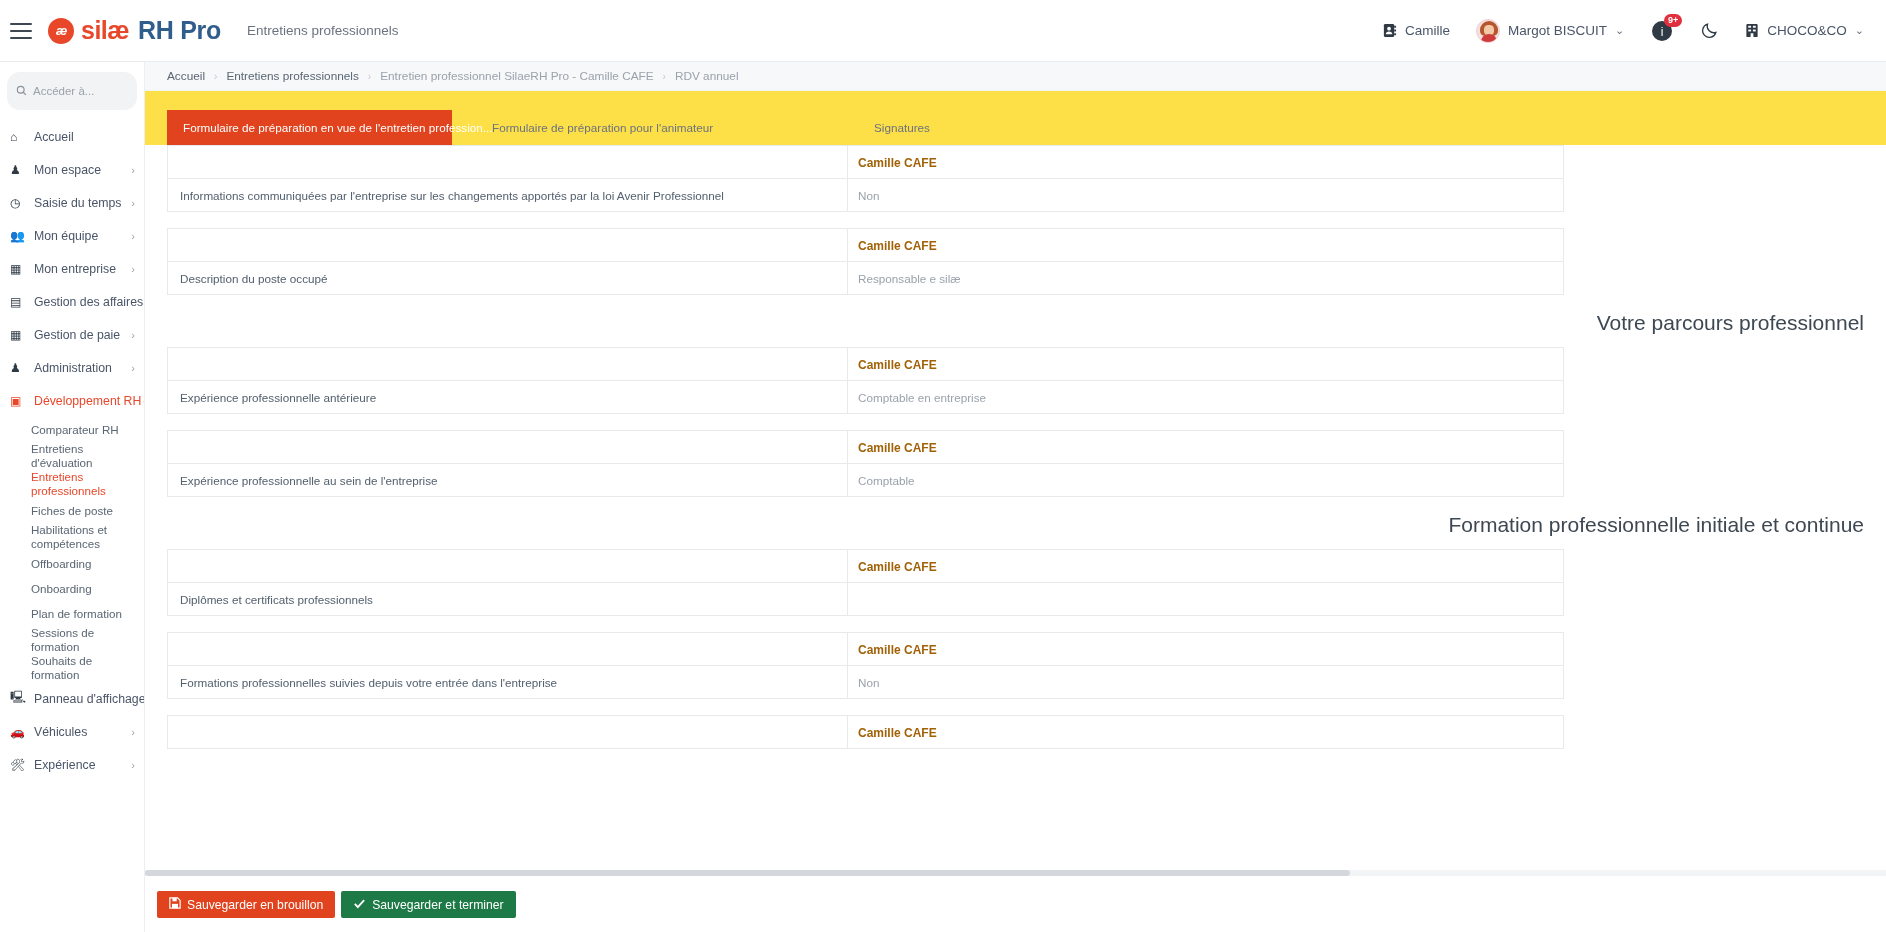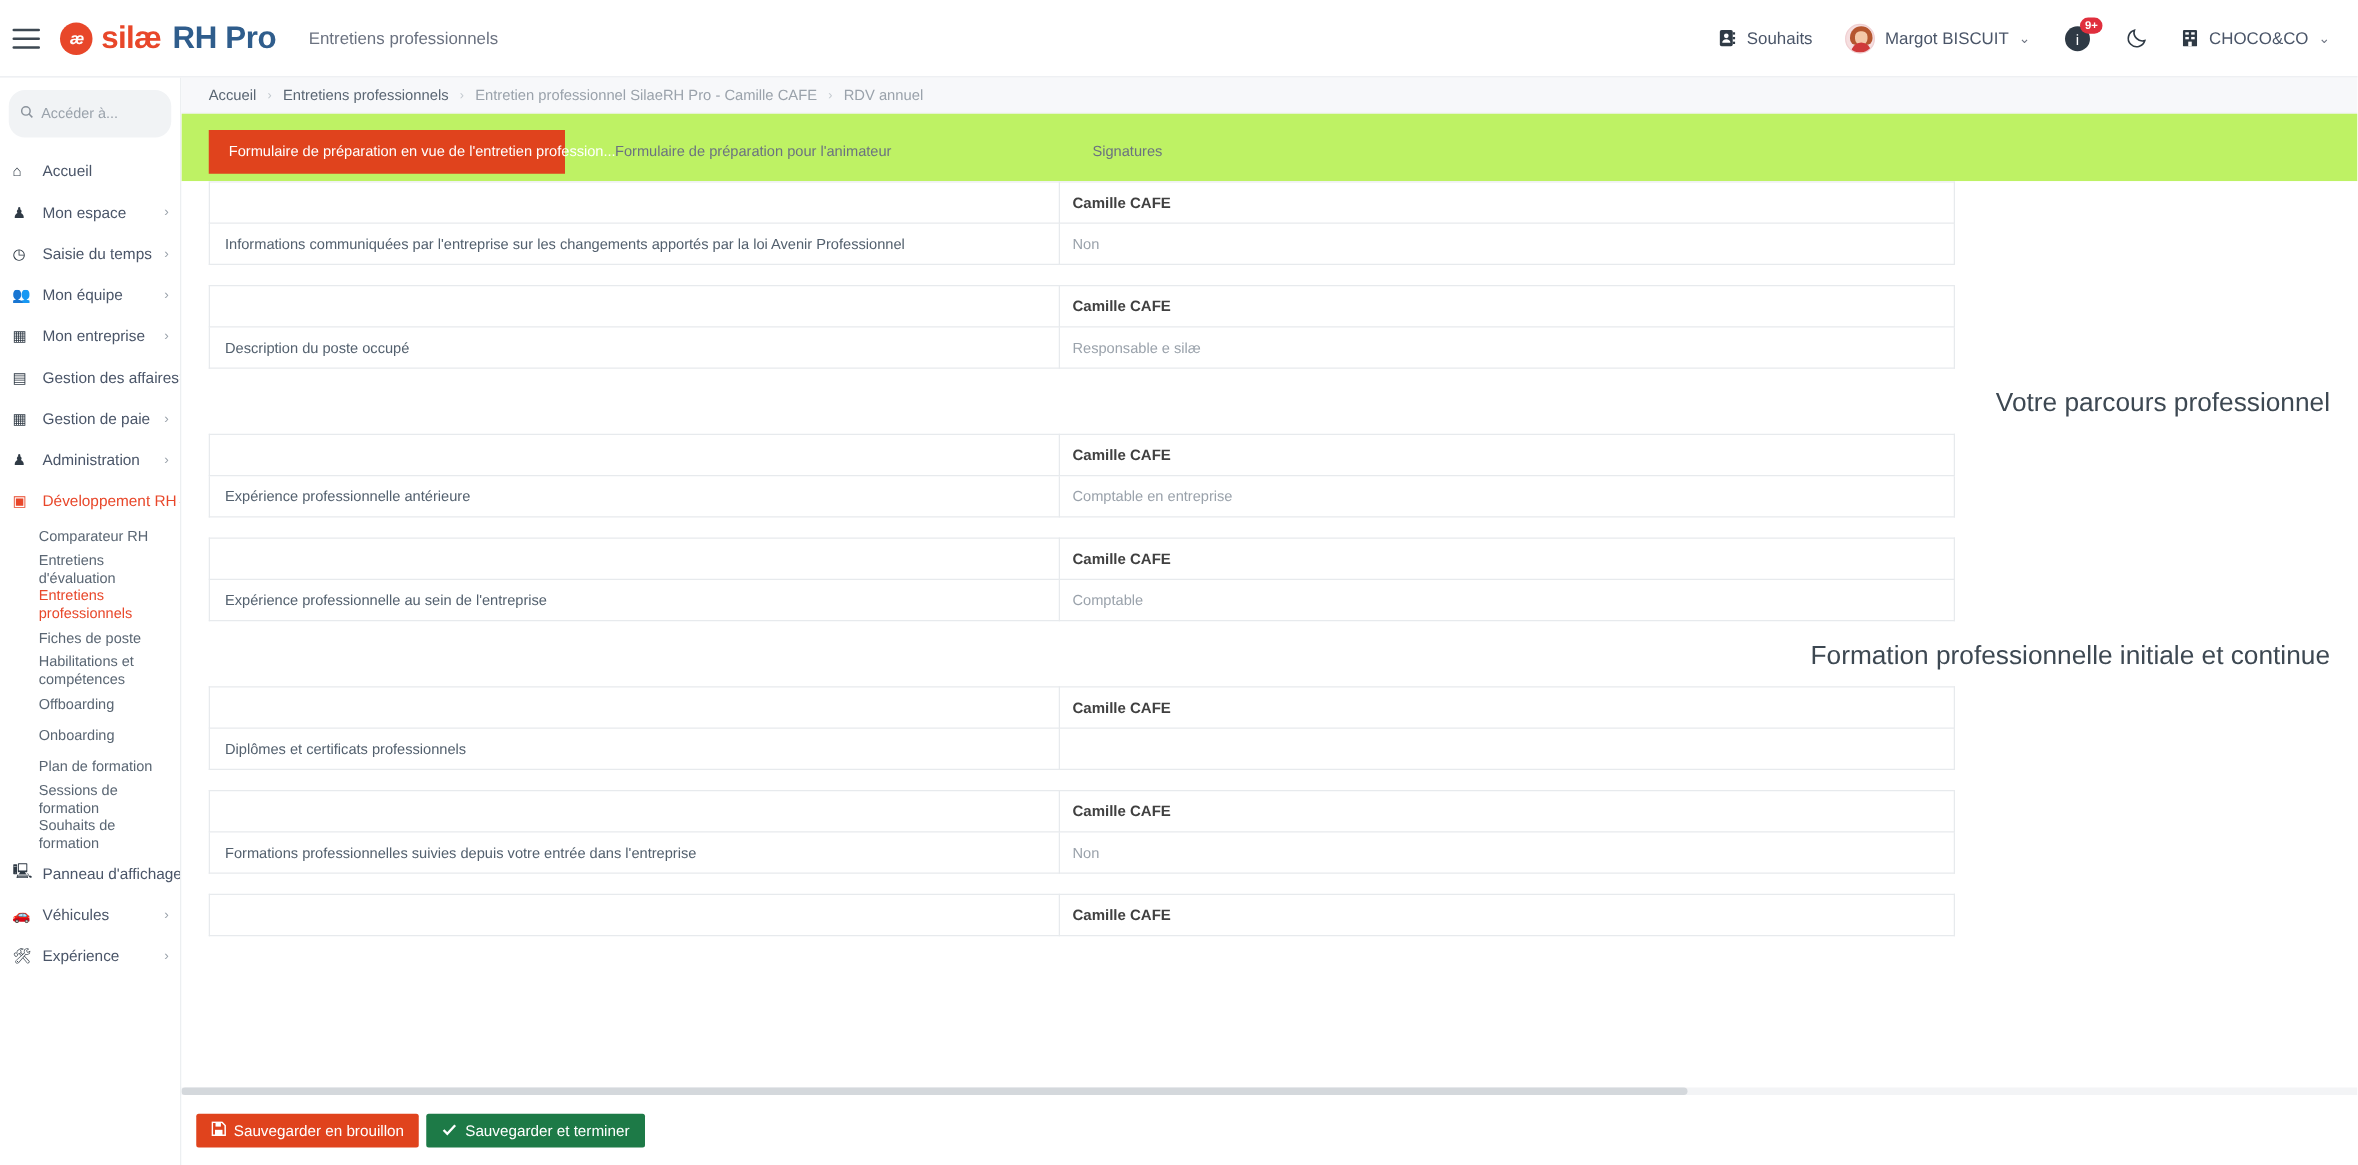--- a/index.html
+++ b/index.html
@@ -117,22 +117,22 @@
     padding-left: 22px; gap: 9px;
     font-size: 11.8px;
     border-bottom: 1px solid #f1f2f4;
   }
   .bc { color: #5a6673; cursor: pointer; }
   .bc.muted { color: #9aa2ab; }
   .bc.last { color: #9aa2ab; cursor: default; }
   .bc-sep { color: #c3c9cf; font-size: 10px; }
 
   .tabs-row {
-    height: 54px; background: #bef264;
-    display: flex; align-items: center;
+    height: 54px; background: #fde047;
+    display: flex; align-items: flex-end;
     padding-left: 22px; padding-top: 7px;
     position: relative;
   }
   .tab {
     height: 35px; display: flex; align-items: center; justify-content: center;
     font-size: 11.7px; cursor: pointer; padding: 0 16px;
     color: #6b7280; white-space: nowrap;
   }
   .tab.active { background: #e0431d; color: #ffffff; width: 285px; justify-content: flex-start; }
   .tab.t2 { width: 380px; justify-content: flex-start; padding-left: 40px; }
@@ -149,21 +149,21 @@
     width: 1396px; border-collapse: collapse;
     margin-bottom: 16px;
     table-layout: fixed;
   }
   .q-table td {
     border: 1px solid #e7eaed;
     height: 33px; vertical-align: middle;
   }
   .q-table td.col-q { width: 680px; padding-left: 12px; }
   .q-table td.col-a { width: 716px; padding-left: 10px; }
-  .hdr-name { font-size: 12px; color: #404040; font-weight: 600; }
+  .hdr-name { font-size: 12px; color: #a16207; font-weight: 600; }
   .q-label { font-size: 11.7px; color: #53606e; }
   .a-value { font-size: 11.7px; color: #9aa2ab; }
 
   .section-title {
     font-size: 21px; color: #3d4852; font-weight: 400;
     margin: 16px 0 12px 0;
     text-align: right;
   }
 
   .footer-bar {
@@ -217,21 +217,21 @@
       <span class="tb-icon">
         <svg width="15" height="15" viewBox="0 0 16 16">
             <rect x="2" y="1" width="11" height="14" rx="1.5" fill="#2f3a45"></rect>
             <rect x="13" y="3" width="2" height="2" fill="#2f3a45"></rect>
             <rect x="13" y="7" width="2" height="2" fill="#2f3a45"></rect>
             <rect x="13" y="11" width="2" height="2" fill="#2f3a45"></rect>
             <circle cx="7.5" cy="6" r="2" fill="#fff"></circle>
             <path d="M4 12c0-2 1.6-3 3.5-3S11 10 11 12z" fill="#fff"></path>
           </svg>
       </span>
-      <span>Souhaits</span>
+      <span>Camille</span>
     </div>
 
     <div class="tb-item">
       <span class="avatar">
         <span class="hair"></span>
           <span class="face"></span>
           <span class="body"></span>
       </span>
       <span>Margot BISCUIT</span>
       <span style="font-size:11px;color:#6b7280;">⌄</span>

